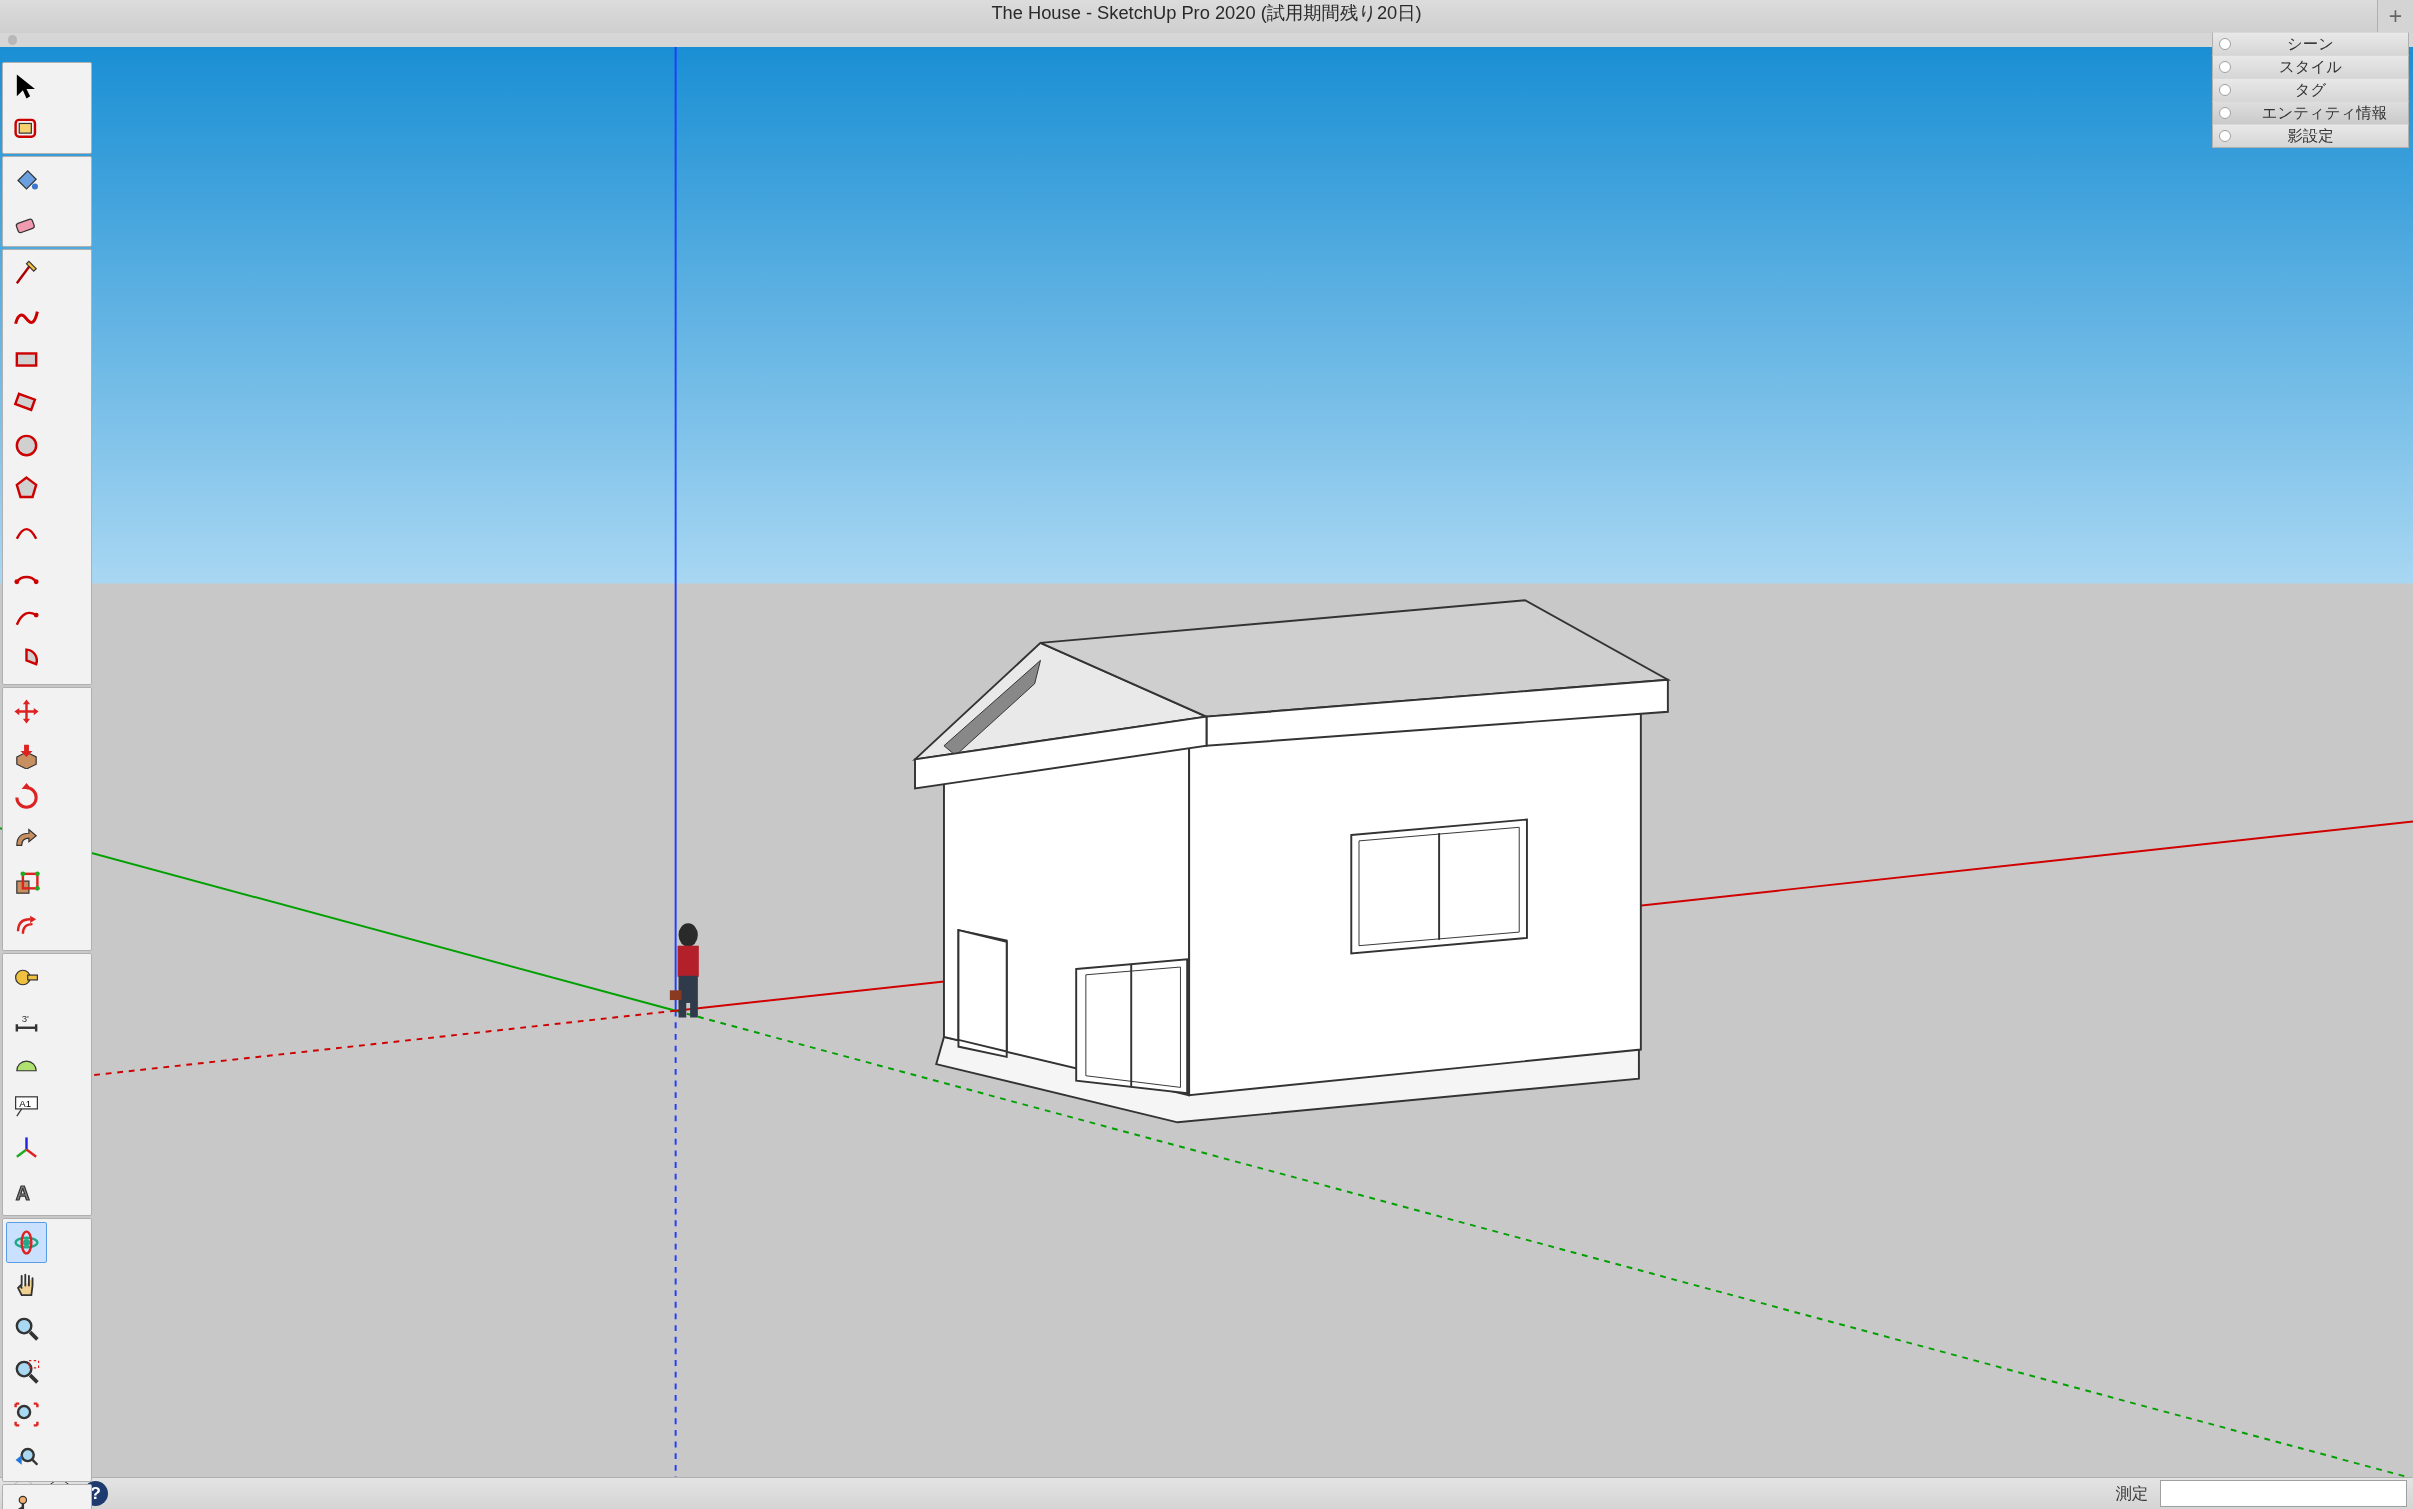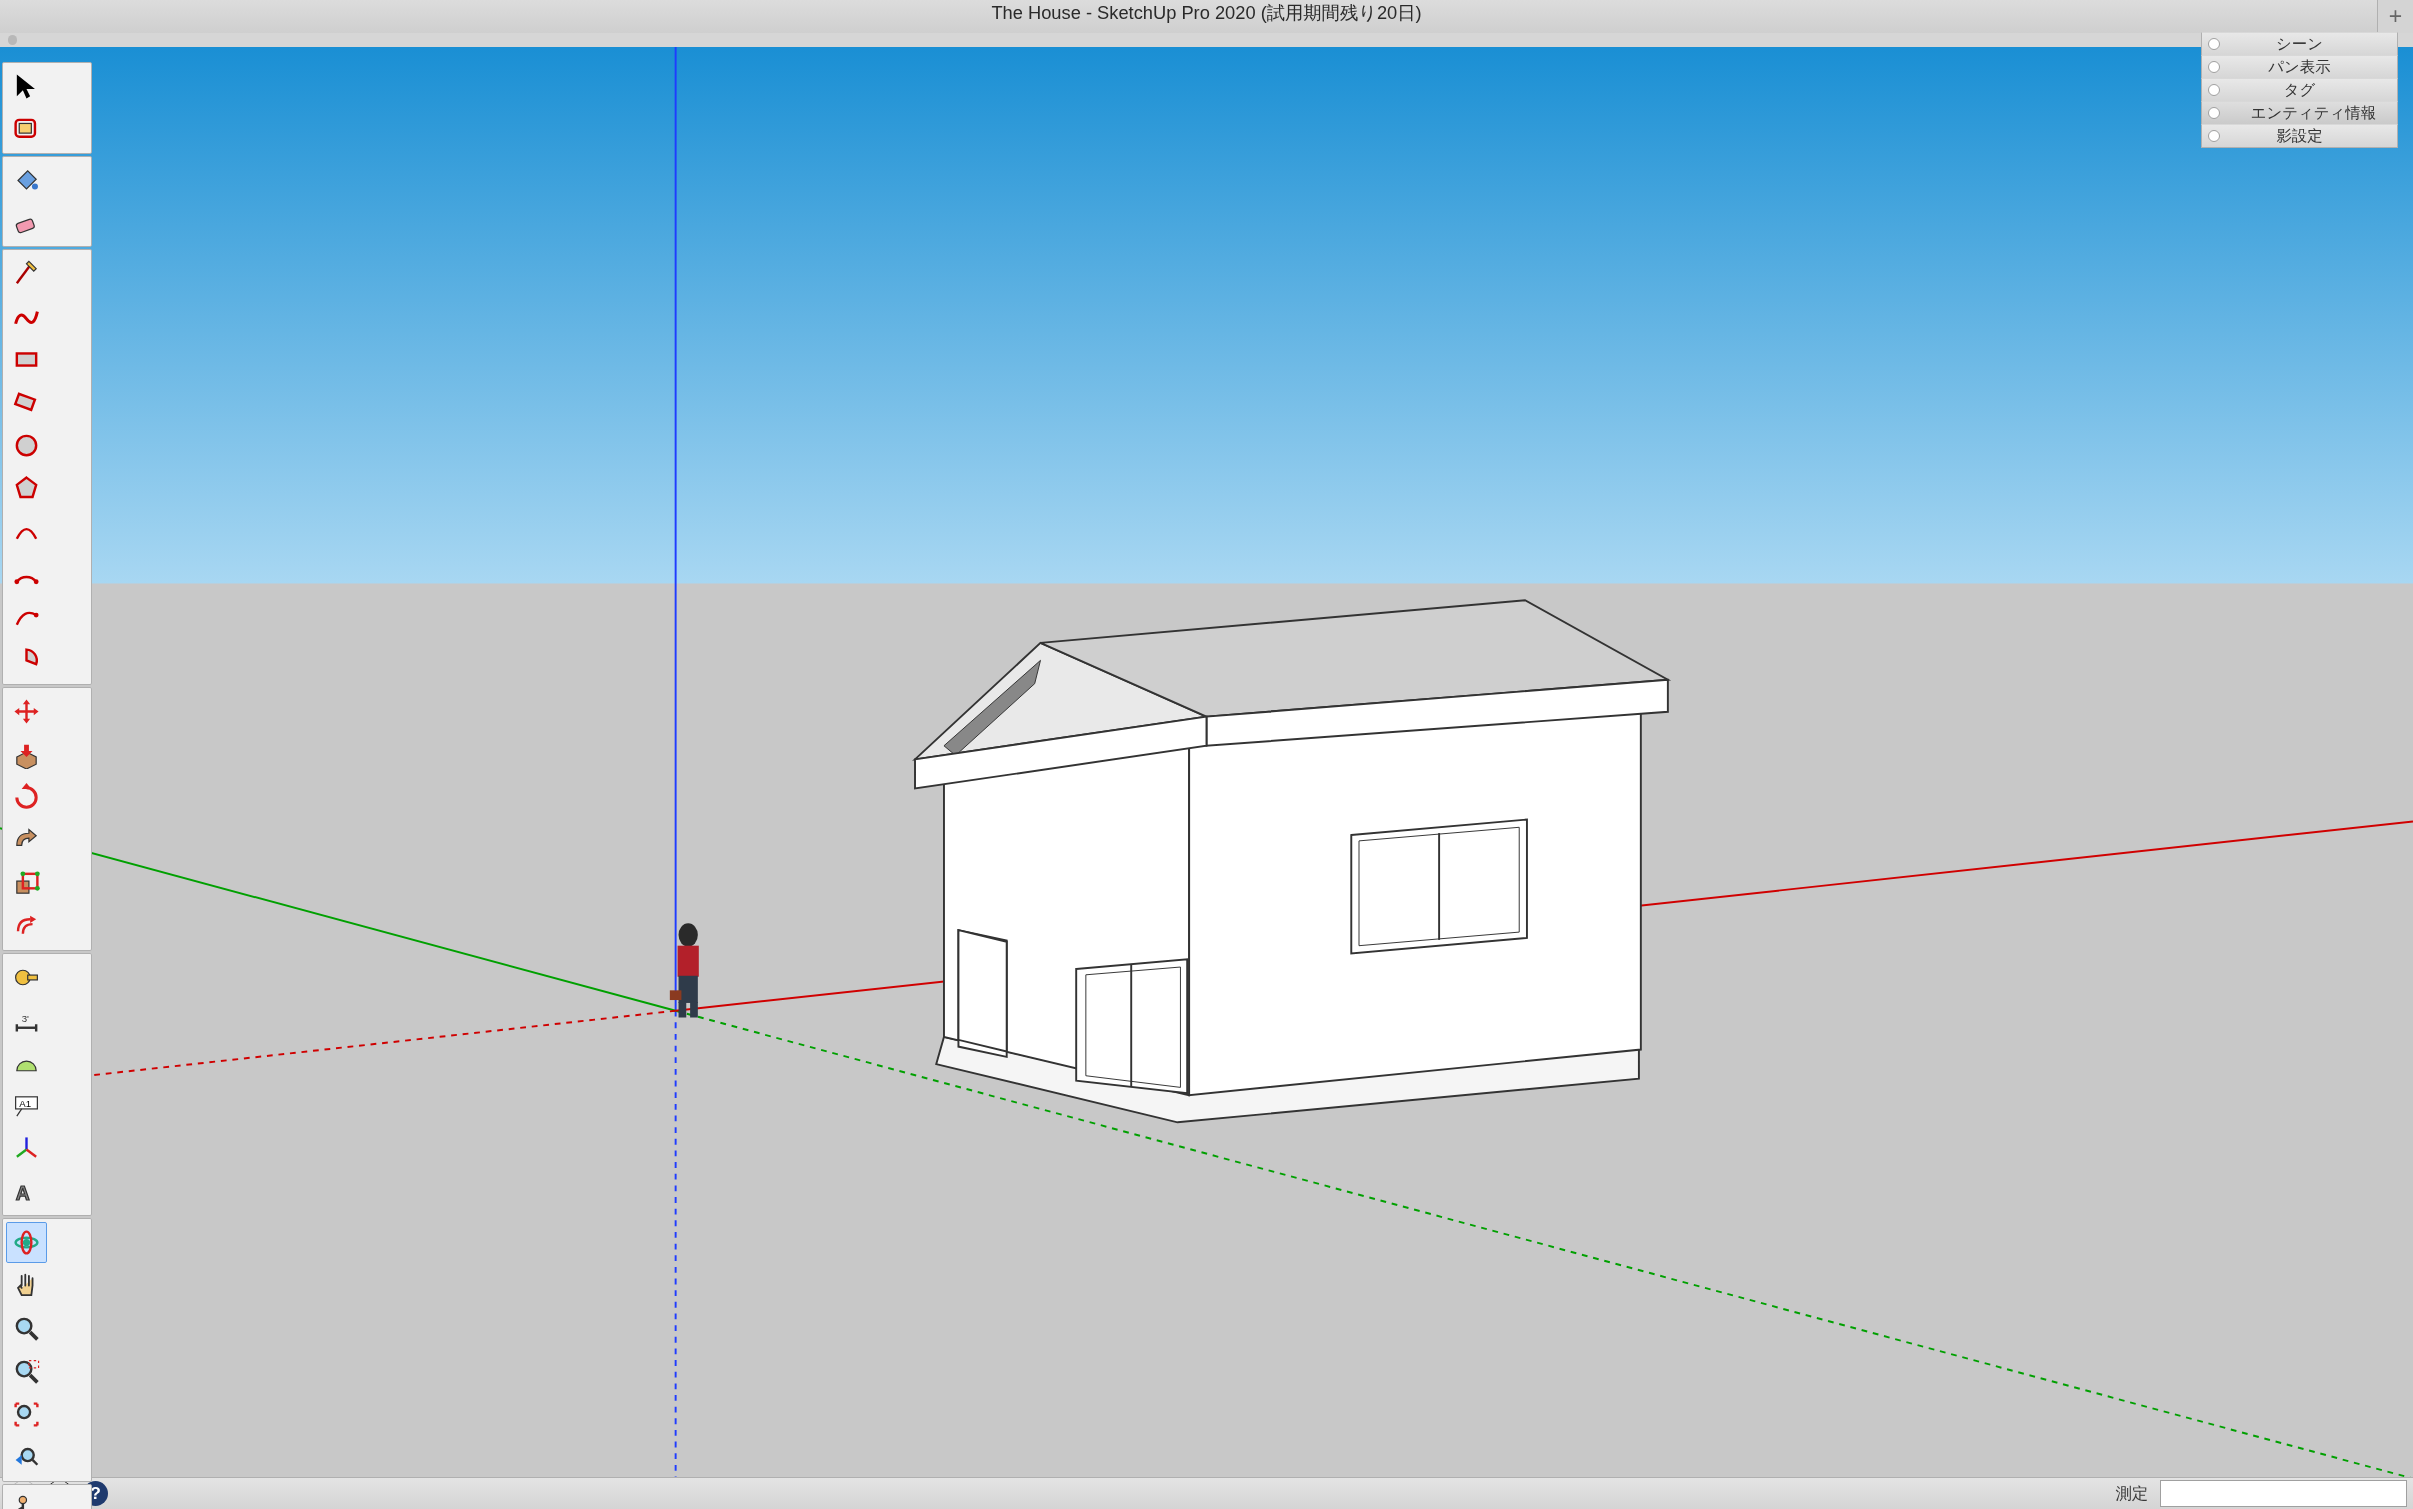--- a/index.html
+++ b/index.html
@@ -100,21 +100,21 @@
   .tool.active {
     background: #c9e1ff;
     border: 1px solid #5a9be8;
     box-sizing: border-box;
   }
   .tool svg { width: 29px; height: 29px; }
 
   
   .tray {
     position: absolute;
-    right: 15px;
+    right: 4px;
     top: 0;
     width: 197px;
     z-index: 50;
   }
   .tray-item {
     height: 22px;
     background: linear-gradient(#e8e8e8,#d6d6d6);
     border: 1px solid #b0b0b0;
     border-top: 1px solid #d8d8d8;
     margin-top: -1px;
@@ -460,21 +460,21 @@
 
   </div>
 
   <div class="tray">
     <div class="tray-item">
         <span class="dot"></span>
         <span class="label">シーン</span>
       </div>
     <div class="tray-item">
         <span class="dot"></span>
-        <span class="label">パン表示</span>
+        <span class="label">スタイル</span>
       </div>
     <div class="tray-item">
         <span class="dot"></span>
         <span class="label">タグ</span>
       </div>
     <div class="tray-item sel">
         <span class="dot"></span>
         <span class="label">エンティティ情報</span>
       </div>
     <div class="tray-item">

